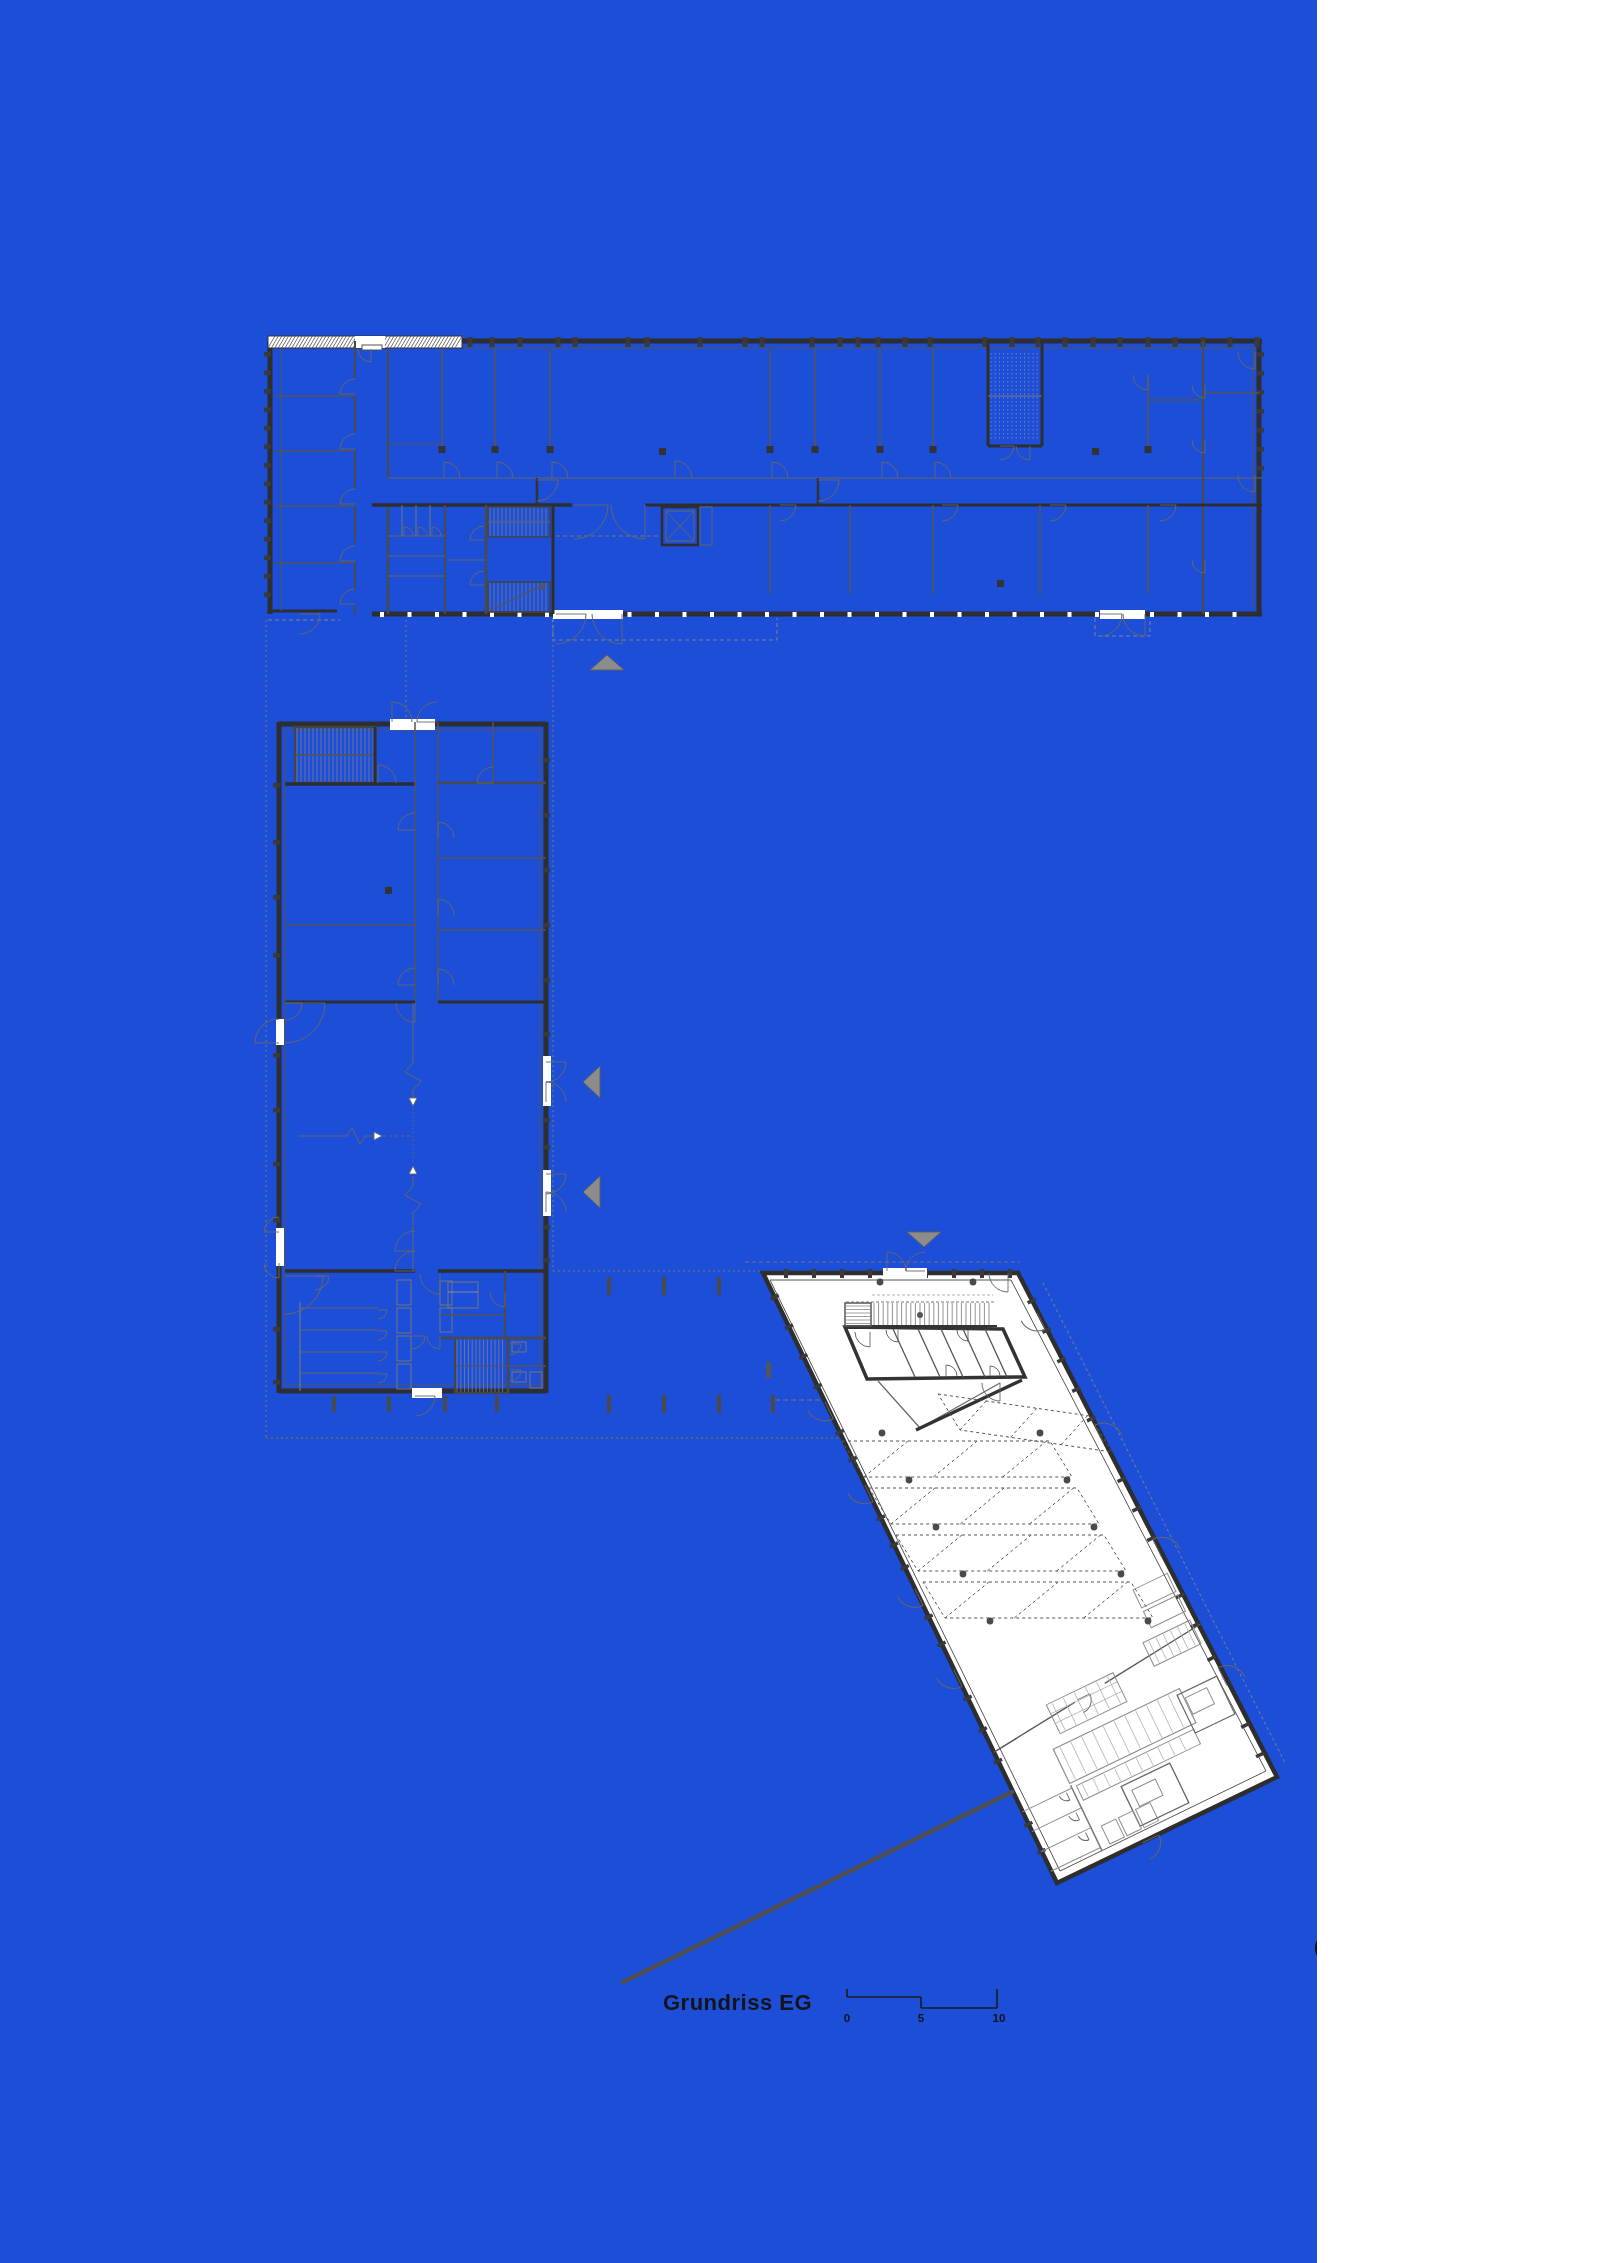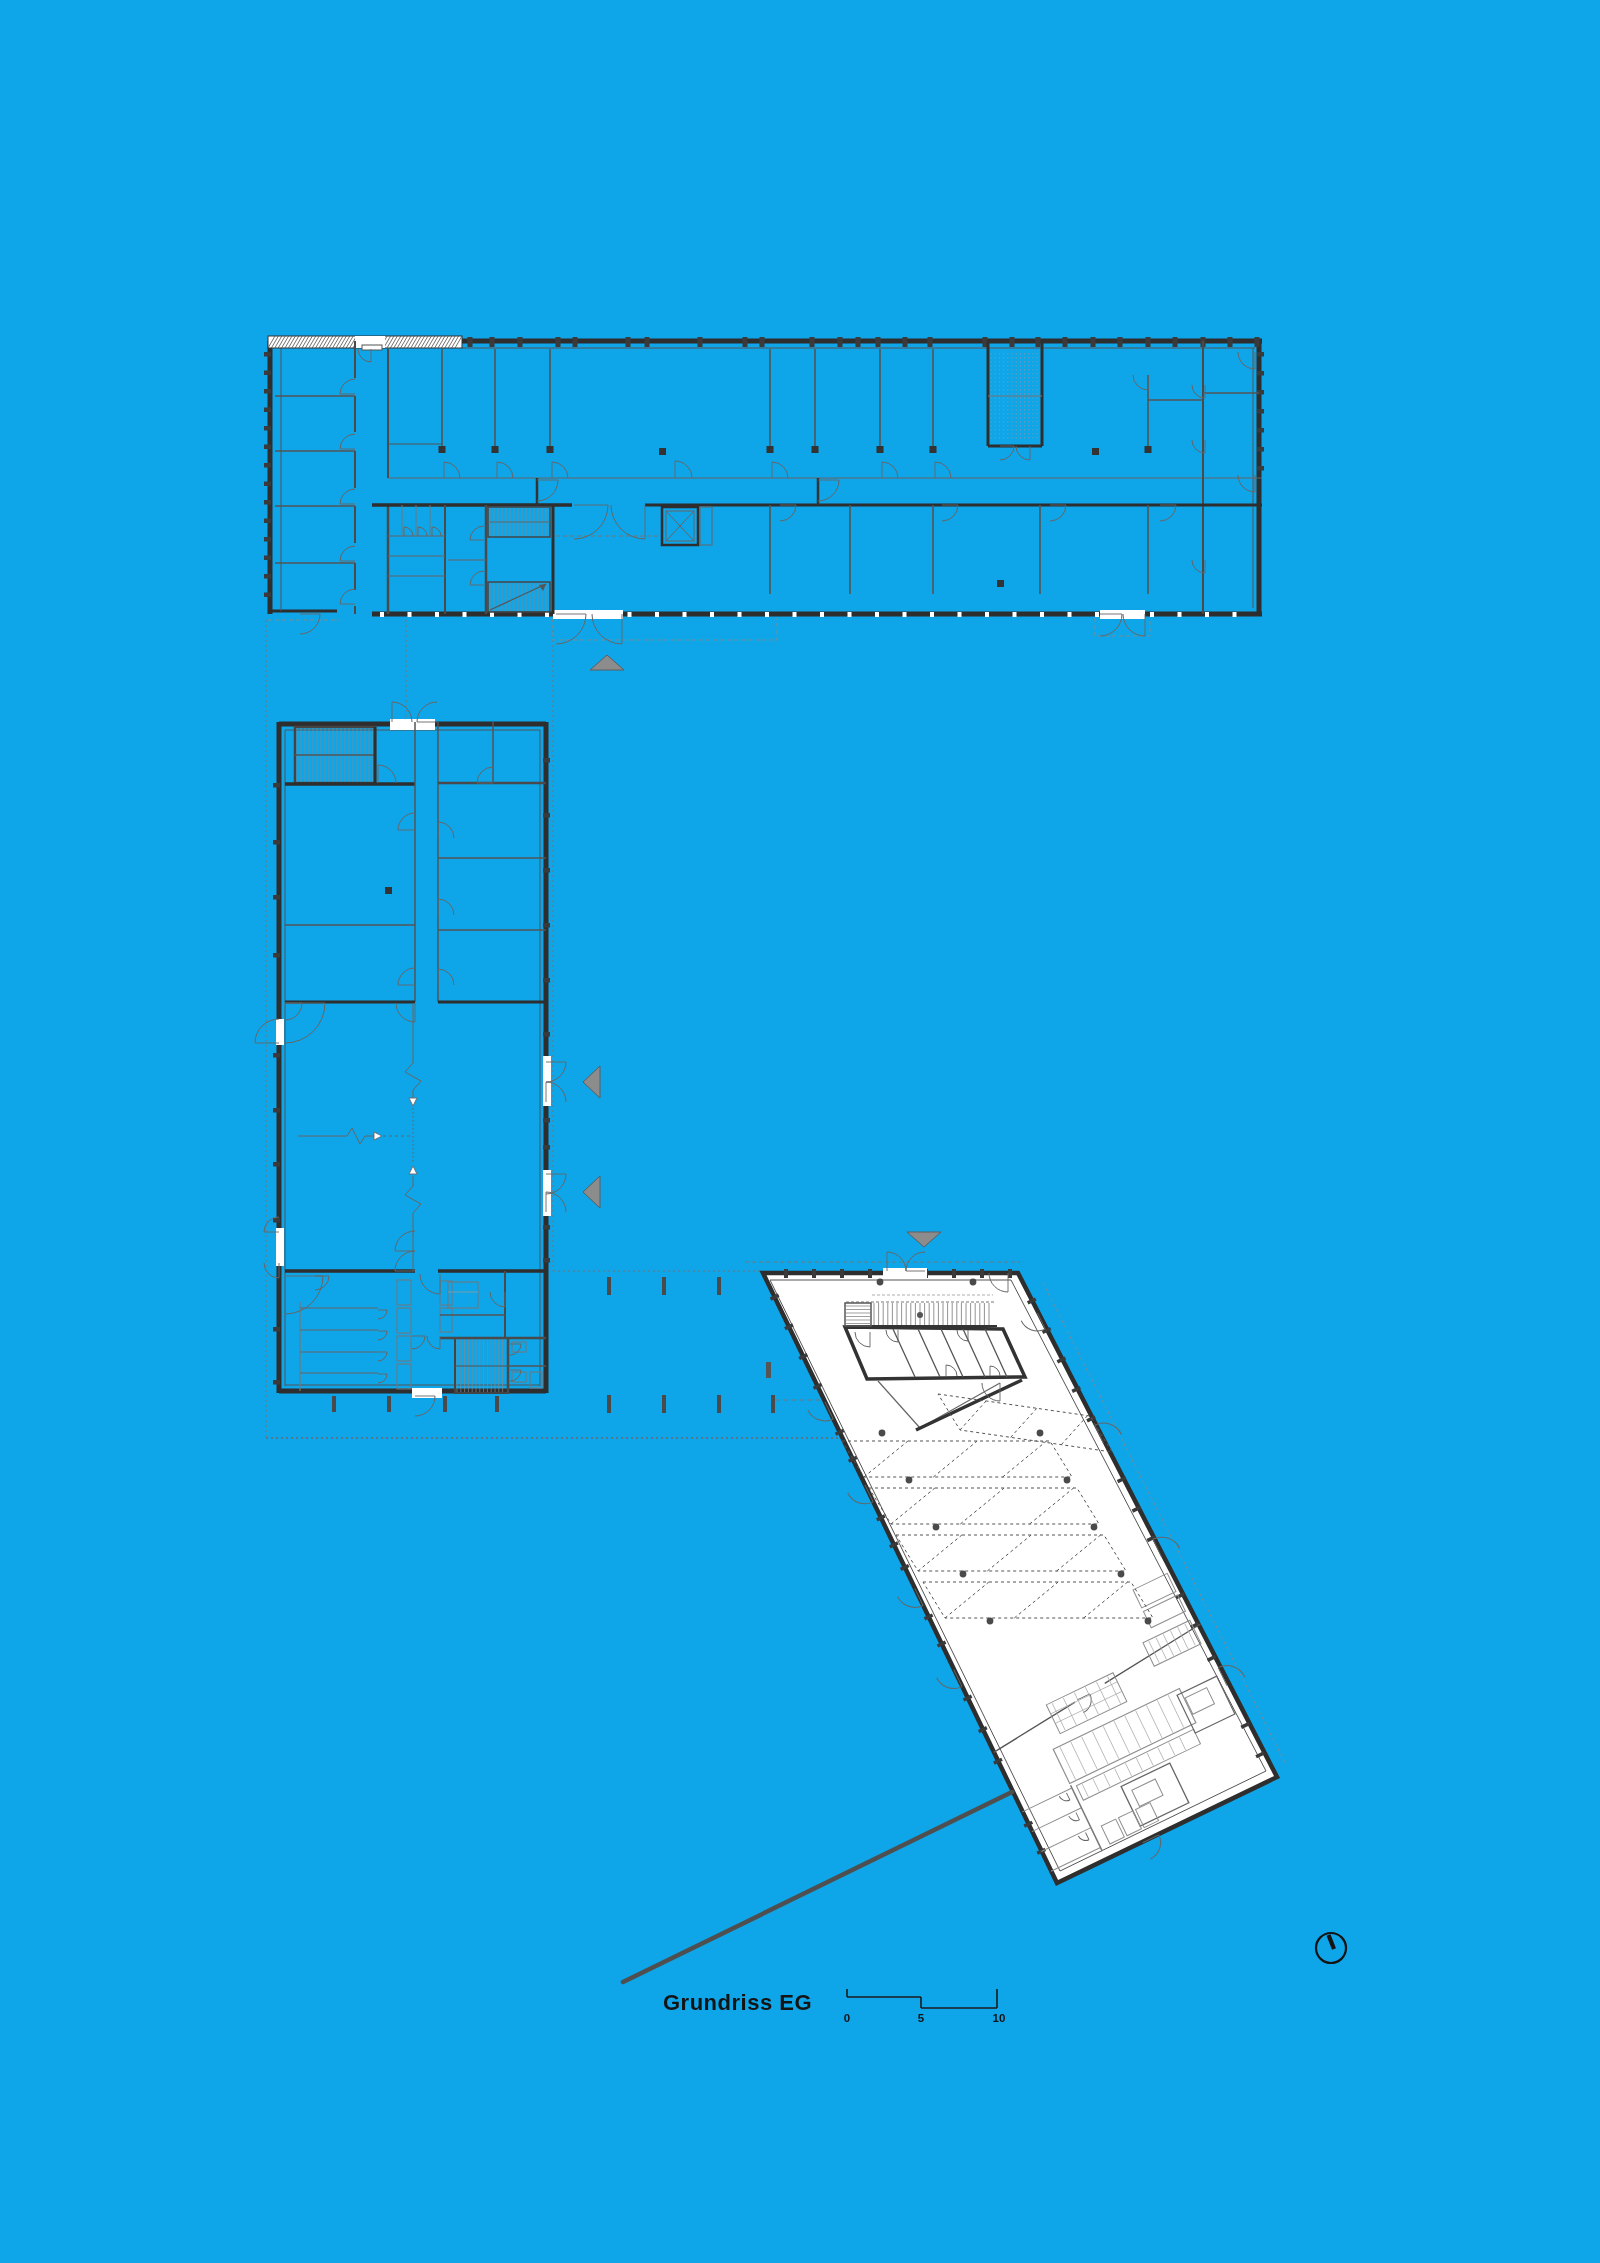--- a/index.html
+++ b/index.html
@@ -1,16 +1,16 @@
 <!DOCTYPE html>
 <html><head>
 <meta charset="utf-8">
 <style>
   html,body{margin:0;padding:0;background:#ffffff;}
-  .sheet{position:relative;width:1600px;height:2263px;background:#0ea5e9;overflow:hidden;}
+  .sheet{position:relative;width:1317px;height:2263px;background:#1d4ed8;overflow:hidden;}
   svg{position:absolute;inset:0;display:block;}
   text{font-family:"Liberation Sans", sans-serif;fill:#141414;}
   .title{font-size:22px;font-weight:700;letter-spacing:0.5px;}
   .scaleNum{font-size:11.5px;font-weight:700;text-anchor:middle;}
 </style>
 </head>
 <body>
 
 <div class="sheet">
   <svg id="plan" viewBox="0 0 1600 2263" width="1600" height="2263">

